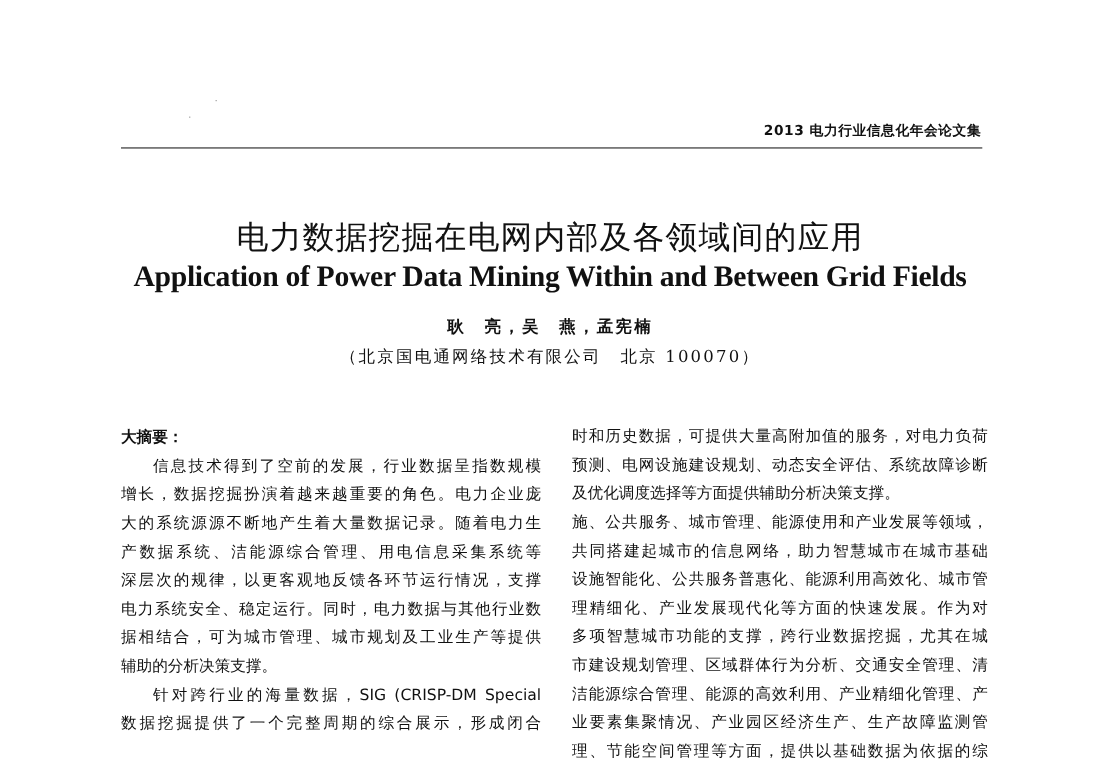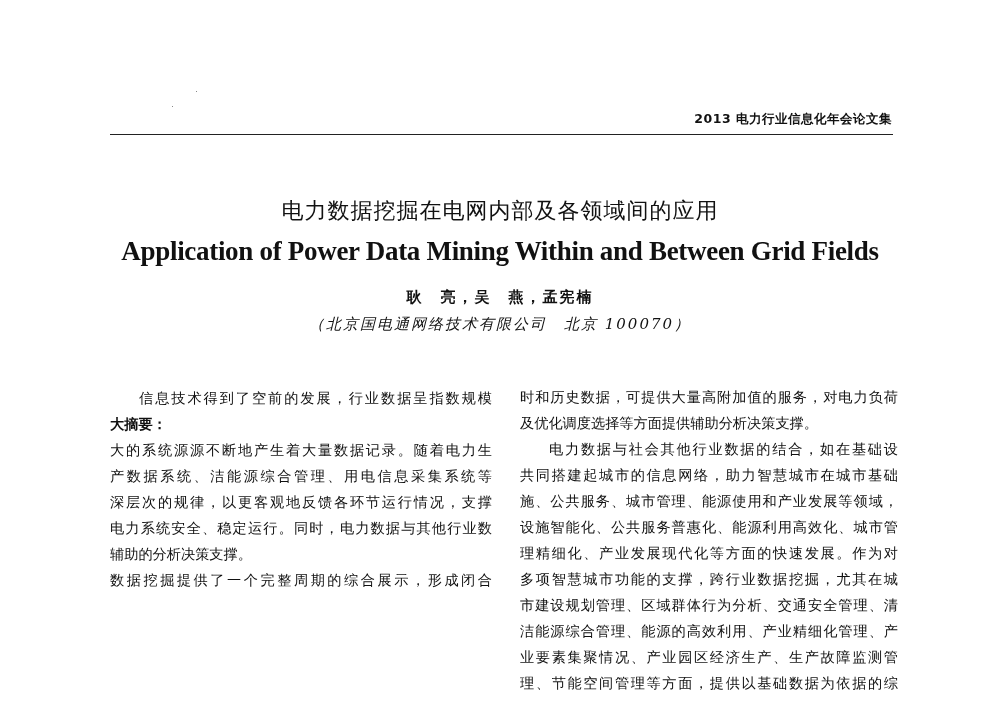--- a/index.html
+++ b/index.html
@@ -12,35 +12,35 @@
   .running-header {
     position: absolute; right: 108px; top: 111px;
     font-size: 12.5px; font-weight: bold; letter-spacing: 0.5px;
   }
   .header-rule {
     position: absolute; left: 110px; top: 134px; width: 783px; height: 0;
     border-top: 1.6px solid #222;
   }
   .title-cn {
     position: absolute; left: 0; width: 1000px; top: 196px; text-align: center;
-    font-size: 22px; letter-spacing: 1px; font-weight: normal;
+    font-size: 29px; letter-spacing: 1px; font-weight: normal;
   }
   .title-en {
     position: absolute; left: 0; width: 1000px; top: 236px; text-align: center;
     font-family: "Liberation Serif", "DejaVu Serif", serif;
     font-weight: bold; font-size: 27px; letter-spacing: -0.3px;
   }
   .authors {
     position: absolute; left: 0; width: 1000px; top: 288px; text-align: center;
     font-size: 15px; font-weight: bold; letter-spacing: 2px;
   }
   .affiliation {
     position: absolute; left: 0; width: 1000px; top: 315px; text-align: center;
     font-family: "DejaVu Serif", "Liberation Serif", serif;
-    font-size: 15px; letter-spacing: 2px; font-style: italic;
+    font-size: 15px; letter-spacing: 2px;
   }
   .col {
     position: absolute; top: 385px; width: 382px;
     font-size: 14.2px; line-height: 26px;
   }
   .col.left { left: 110px; }
   .col.right { left: 520px; top: 384px; width: 378px; }
   .line { display: block; white-space: nowrap; text-align: justify; text-align-last: justify; height: 26px; overflow: hidden; }
   .line.last { text-align-last: left; }
   .line.indent { padding-left: 29px; }
@@ -58,36 +58,39 @@
   <div class="running-header">2013 电力行业信息化年会论文集</div>
   <div class="header-rule"></div>
 
   <div class="title-cn">电力数据挖掘在电网内部及各领域间的应用</div>
   <div class="title-en">Application of Power Data Mining Within and Between Grid Fields</div>
 
   <div class="authors">耿　亮，吴　燕，孟宪楠</div>
   <div class="affiliation">（北京国电通网络技术有限公司　北京 100070）</div>
 
   <div class="col left">
+    <span class="line abs-heading">大摘要：</span>
     <span class="line indent">信息技术得到了空前的发展，行业数据呈指数规模</span>
-    <span class="line abs-heading">大摘要：</span>
+    <span class="line">增长，数据挖掘扮演着越来越重要的角色。电力企业庞</span>
     <span class="line">大的系统源源不断地产生着大量数据记录。随着电力生</span>
     <span class="line">产数据系统、洁能源综合管理、用电信息采集系统等</span>
     <span class="line">深层次的规律，以更客观地反馈各环节运行情况，支撑</span>
     <span class="line">电力系统安全、稳定运行。同时，电力数据与其他行业数</span>
+    <span class="line">据相结合，可为城市管理、城市规划及工业生产等提供</span>
     <span class="line last">辅助的分析决策支撑。</span>
+    <span class="line indent">针对跨行业的海量数据，SIG (CRISP-DM Special</span>
     <span class="line">数据挖掘提供了一个完整周期的综合展示，形成闭合</span>
   </div>
 
   <div class="col right">
     <span class="line">时和历史数据，可提供大量高附加值的服务，对电力负荷</span>
+    <span class="line">预测、电网设施建设规划、动态安全评估、系统故障诊断</span>
     <span class="line last">及优化调度选择等方面提供辅助分析决策支撑。</span>
-    <span class="line indent">电力数据与社会其他行业数据的结合，如在基础设</span>
+    <span class="line">施、公共服务、城市管理、能源使用和产业发展等领域，</span>
     <span class="line">共同搭建起城市的信息网络，助力智慧城市在城市基础</span>
-    <span class="line">施、公共服务、城市管理、能源使用和产业发展等领域，</span>
     <span class="line">设施智能化、公共服务普惠化、能源利用高效化、城市管</span>
     <span class="line">理精细化、产业发展现代化等方面的快速发展。作为对</span>
     <span class="line">多项智慧城市功能的支撑，跨行业数据挖掘，尤其在城</span>
     <span class="line">市建设规划管理、区域群体行为分析、交通安全管理、清</span>
     <span class="line">洁能源综合管理、能源的高效利用、产业精细化管理、产</span>
     <span class="line">业要素集聚情况、产业园区经济生产、生产故障监测管</span>
     <span class="line">理、节能空间管理等方面，提供以基础数据为依据的综</span>
   </div>
 
 </div>

